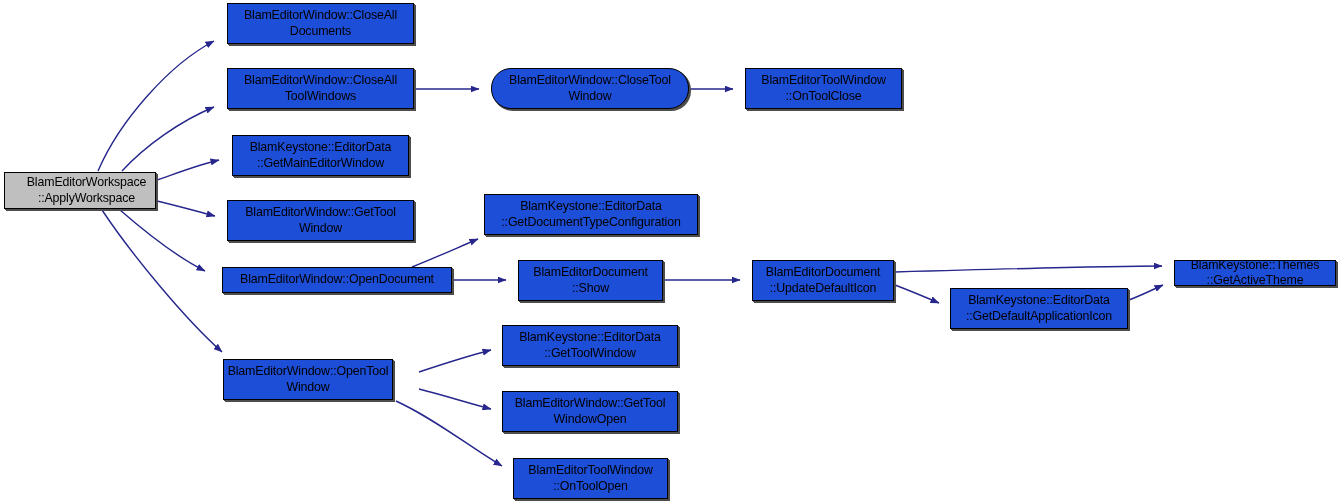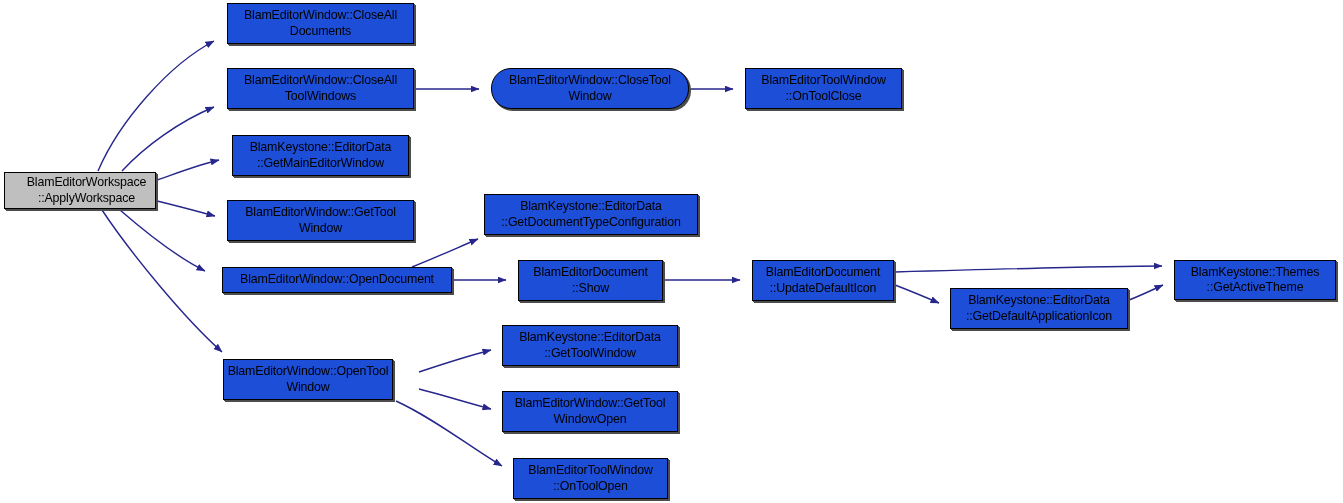--- a/index.html
+++ b/index.html
@@ -96,21 +96,21 @@
       <div class="node" style="left: 745px; top: 68px; width: 157px; height: 41px;">BlamEditorToolWindow
 ::OnToolClose</div>
       <div class="node" style="left: 484px; top: 194px; width: 214px; height: 41px;">BlamKeystone::EditorData
 ::GetDocumentTypeConfiguration</div>
       <div class="node" style="left: 518px; top: 260px; width: 145px; height: 41px;">BlamEditorDocument
 ::Show</div>
       <div class="node" style="left: 752px; top: 260px; width: 142px; height: 41px;">BlamEditorDocument
 ::UpdateDefaultIcon</div>
       <div class="node" style="left: 950px; top: 288px; width: 178px; height: 41px;">BlamKeystone::EditorData
 ::GetDefaultApplicationIcon</div>
-      <div class="node" style="left: 1174px; top: 260px; width: 162px; height: 40px;">BlamKeystone::Themes
+      <div class="node" style="left: 1174px; top: 260px; width: 162px; height: 26px;">BlamKeystone::Themes
 ::GetActiveTheme</div>
       <div class="node" style="left: 502px; top: 325px; width: 176px; height: 41px;">BlamKeystone::EditorData
 ::GetToolWindow</div>
       <div class="node" style="left: 502px; top: 391px; width: 176px; height: 41px;">BlamEditorWindow::GetTool
 WindowOpen</div>
       <div class="node" style="left: 513px; top: 458px; width: 155px; height: 41px;">BlamEditorToolWindow
 ::OnToolOpen</div>
     </div>
 </div>
 

